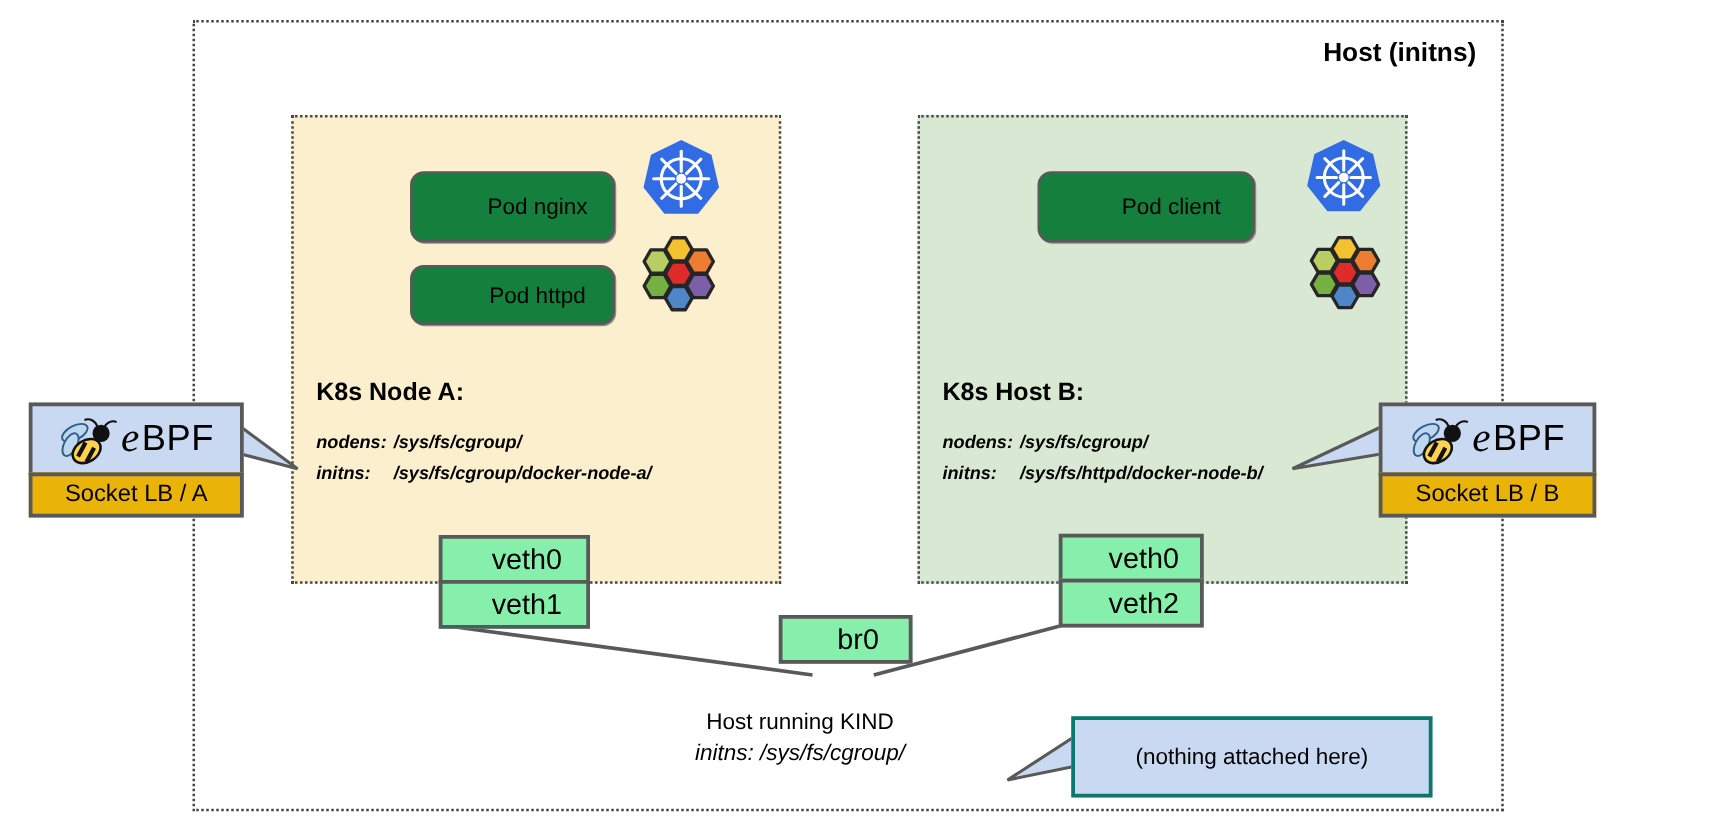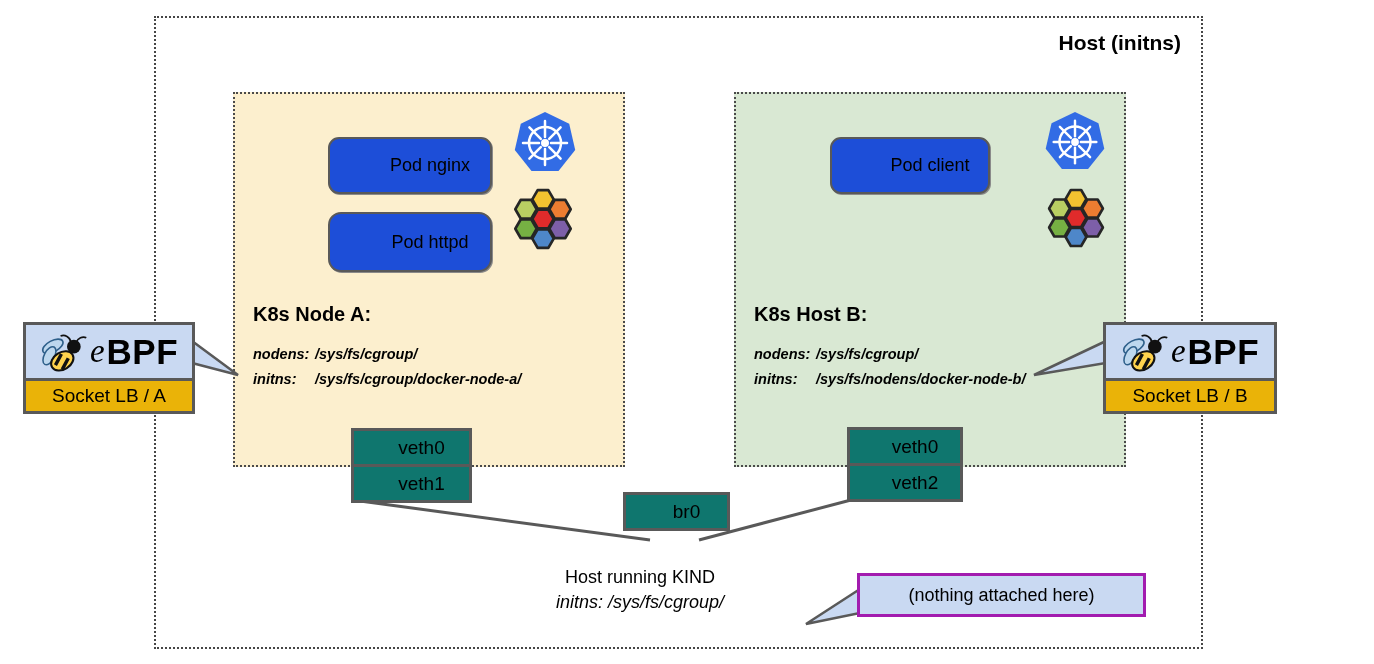--- a/index.html
+++ b/index.html
@@ -10,59 +10,59 @@
   .host-box{position:absolute;left:154px;top:16px;width:1049px;height:633px;
             border:2.5px dotted #454545;box-sizing:border-box;background:#fff;}
   .host-label{position:absolute;top:31px;right:193px;font-size:21px;font-weight:700;}
 
   
   .node{position:absolute;top:92px;width:392px;height:375px;box-sizing:border-box;
         border:2.5px dotted #4a4a4a;}
   #node-a{left:233px;background:#FCEFCE;}
   #node-b{left:734px;background:#D9E8D3;}
 
-  .pod{position:absolute;box-sizing:border-box;background:#1d4ed8;border:2.5px solid #595959;
+  .pod{position:absolute;box-sizing:border-box;background:#15803d;border:2.5px solid #595959;
        border-radius:11px;display:flex;align-items:center;justify-content:center;
        font-size:18px;box-shadow:1px 1px 0 #8a8a8a;padding-left:40px;}
   .node-title{position:absolute;font-size:20px;font-weight:700;}
   .ns-lines{position:absolute;font-size:14.5px;font-style:italic;font-weight:600;line-height:25px;}
   .ns-row{display:flex;}
   .ns-label{width:62px;flex:0 0 62px;}
 
   .icon-abs{position:absolute;}
 
   
-  .port{box-sizing:border-box;background:#0f766e;border:3px solid #595959;
-        display:flex;align-items:center;justify-content:center;font-size:19px;padding-left:20px;}
+  .port{box-sizing:border-box;background:#86efac;border:3px solid #595959;
+        display:flex;align-items:center;justify-content:center;font-size:23px;padding-left:20px;}
   .veth-stack{position:absolute;}
   .veth-stack .port{width:100%;height:39px;}
   .veth-stack .port + .port{margin-top:-3px;}
   #veth-a{left:351px;top:428px;width:121px;}
   #veth-b{left:847px;top:427px;width:116px;}
   #br0{position:absolute;left:623px;top:492px;width:107px;height:39px;}
 
   
   .ebpf{position:absolute;top:322px;}
   .ebpf-logo{box-sizing:border-box;background:#C9D9F2;border:3px solid #595959;height:59px;
              display:flex;align-items:center;justify-content:center;gap:2px;}
   .ebpf-sub{box-sizing:border-box;background:#eab308;border:3px solid #595959;height:36px;
             margin-top:-3px;display:flex;align-items:center;justify-content:center;font-size:19px;}
   #ebpf-a{left:23px;width:172px;}
   #ebpf-b{left:1103px;width:174px;}
   .ebpf-e{font-family:"Liberation Serif",serif;font-style:italic;font-size:33px;line-height:1;}
-  .ebpf-bpf{font-weight:700;font-size:35px;letter-spacing:.5px;line-height:1;}
+  .ebpf-bpf{font-weight:400;font-size:29px;letter-spacing:.5px;line-height:1;}
 
   
   .kind-note{position:absolute;left:480px;top:565px;width:320px;text-align:center;
              font-size:18px;line-height:25px;}
   .kind-note .l2{font-style:italic;font-weight:400;}
 
   
-  .callout{position:absolute;left:857px;top:573px;width:289px;height:44px;box-sizing:border-box;
-           background:#C9D9F2;border:3px solid #a21caf;display:flex;align-items:center;
+  .callout{position:absolute;left:857px;top:573px;width:289px;height:65px;box-sizing:border-box;
+           background:#C9D9F2;border:3px solid #0f766e;display:flex;align-items:center;
            justify-content:center;font-size:18px;}
 
   .overlay{position:absolute;left:0;top:0;width:1374px;height:664px;pointer-events:none;}
 </style>
 </head>
 <body>
 
 <div id="stage">
 
   <svg width="0" height="0" style="position:absolute">
@@ -103,56 +103,56 @@
         <circle cx="39.5" cy="14.5" r="8" fill="#111"></circle>
       </symbol>
     </defs>
   </svg>
 
   <div class="host-box"></div>
   <div class="host-label">Host (initns)</div>
 
   <div class="node" id="node-a"></div>
   <div class="pod" style="left:328px;top:137px;width:164px;height:57px;">Pod nginx</div>
-  <div class="pod" style="left:328px;top:212px;width:164px;height:60px;border-radius:13px;">Pod httpd</div>
+  <div class="pod" style="left:328px;top:212px;width:164px;height:48px;">Pod httpd</div>
   <svg class="icon-abs" style="left:512px;top:110px;" width="66" height="66">
       <use href="#sym-k8s"></use>
     </svg>
   <svg class="icon-abs" style="left:508px;top:186px;" width="70" height="66">
       <use href="#sym-honeycomb"></use>
     </svg>
   <div class="node-title" style="left:253px;top:303px;">K8s Node A:</div>
   <div class="ns-lines" style="left:253px;top:342px;">
     <div class="ns-row">
       <span class="ns-label">nodens:</span>
       <span class="ns-path">/sys/fs/cgroup/</span>
     </div>
     <div class="ns-row">
       <span class="ns-label">initns:</span>
       <span class="ns-path">/sys/fs/cgroup/docker-node-a/</span>
     </div>
   </div>
 
   <div class="node" id="node-b"></div>
-  <div class="pod" style="left:830px;top:137px;width:160px;height:57px;text-align:center;">Pod client</div>
+  <div class="pod" style="left:830px;top:137px;width:174px;height:57px;text-align:center;">Pod client</div>
   <svg class="icon-abs" style="left:1043px;top:110px;" width="64" height="64">
       <use href="#sym-k8s"></use>
     </svg>
   <svg class="icon-abs" style="left:1042px;top:186px;" width="68" height="64">
       <use href="#sym-honeycomb"></use>
     </svg>
   <div class="node-title" style="left:754px;top:303px;">K8s Host B:</div>
   <div class="ns-lines" style="left:754px;top:342px;">
     <div class="ns-row">
       <span class="ns-label">nodens:</span>
       <span class="ns-path">/sys/fs/cgroup/</span>
     </div>
     <div class="ns-row">
       <span class="ns-label">initns:</span>
-      <span class="ns-path">/sys/fs/nodens/docker-node-b/</span>
+      <span class="ns-path">/sys/fs/httpd/docker-node-b/</span>
     </div>
   </div>
 
   <svg class="overlay">
     <line x1="360" y1="501" x2="650" y2="540" stroke="#595959" stroke-width="3"></line>
     <line x1="699" y1="540" x2="851" y2="500" stroke="#595959" stroke-width="3"></line>
     <polygon points="192,341 238,375 192,363" fill="#C9D9F2" stroke="#595959" stroke-width="2.5"></polygon>
     <polygon points="1106,341 1034,375 1106,363" fill="#C9D9F2" stroke="#595959" stroke-width="2.5"></polygon>
     <polygon points="860,589 806,624 860,613" fill="#C9D9F2" stroke="#595959" stroke-width="2.5"></polygon>
   </svg>

